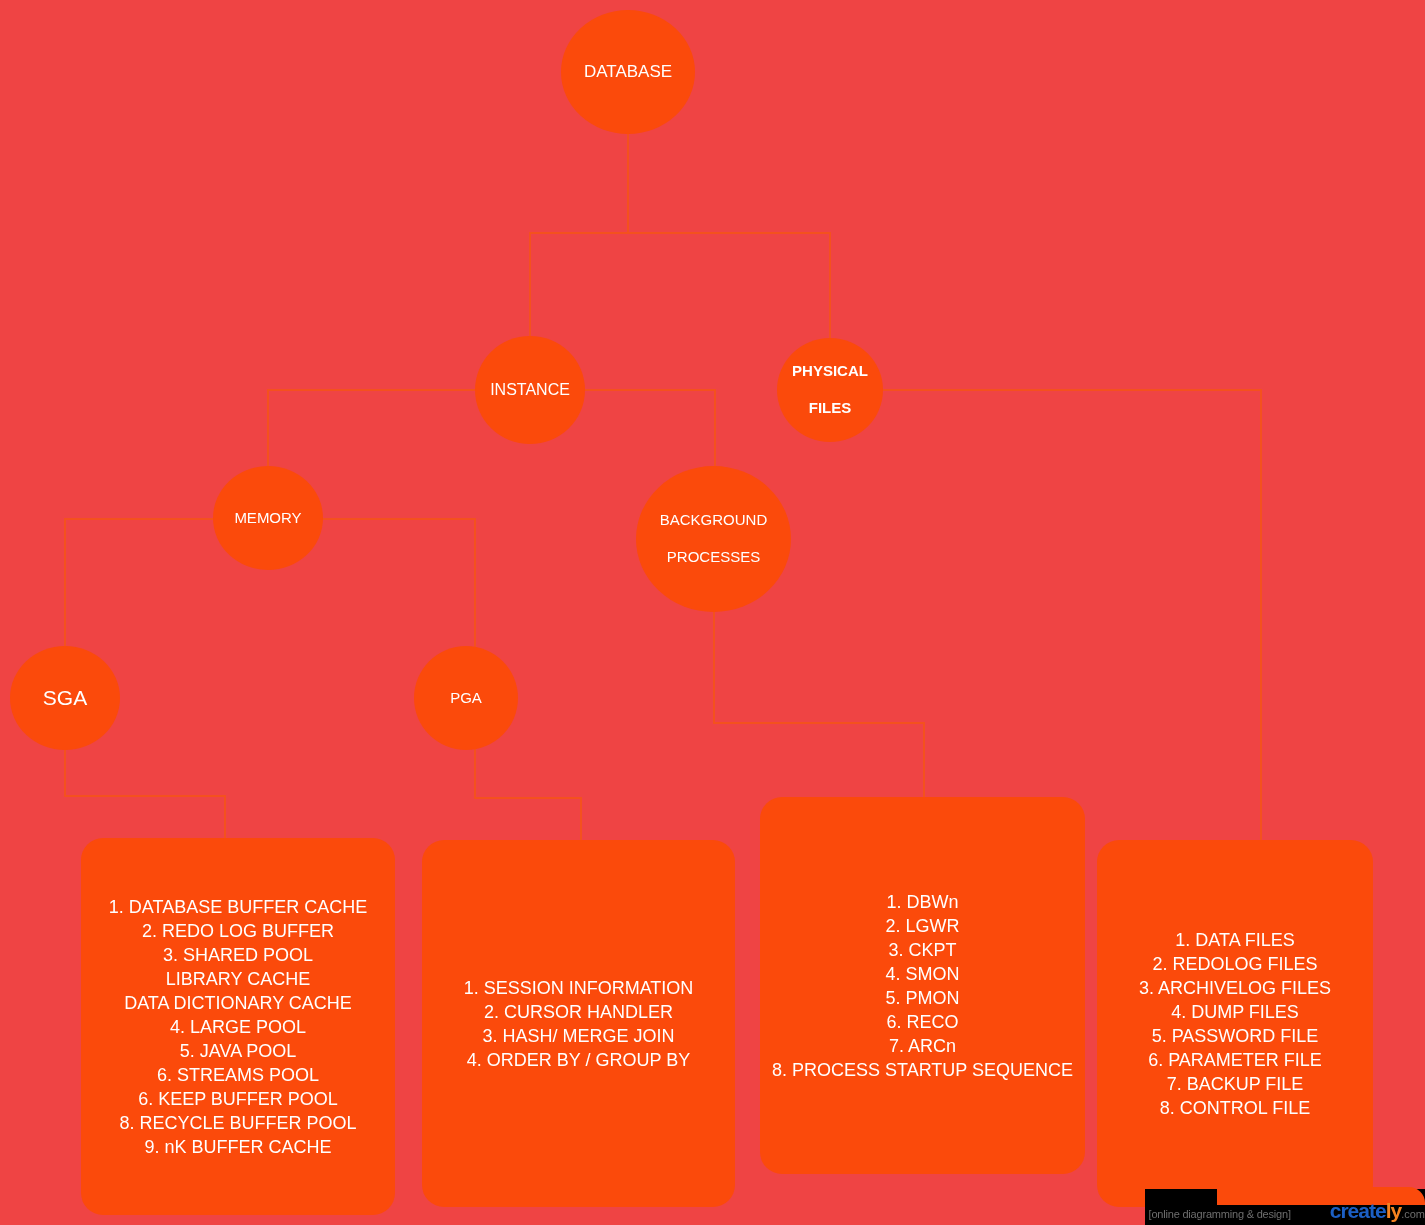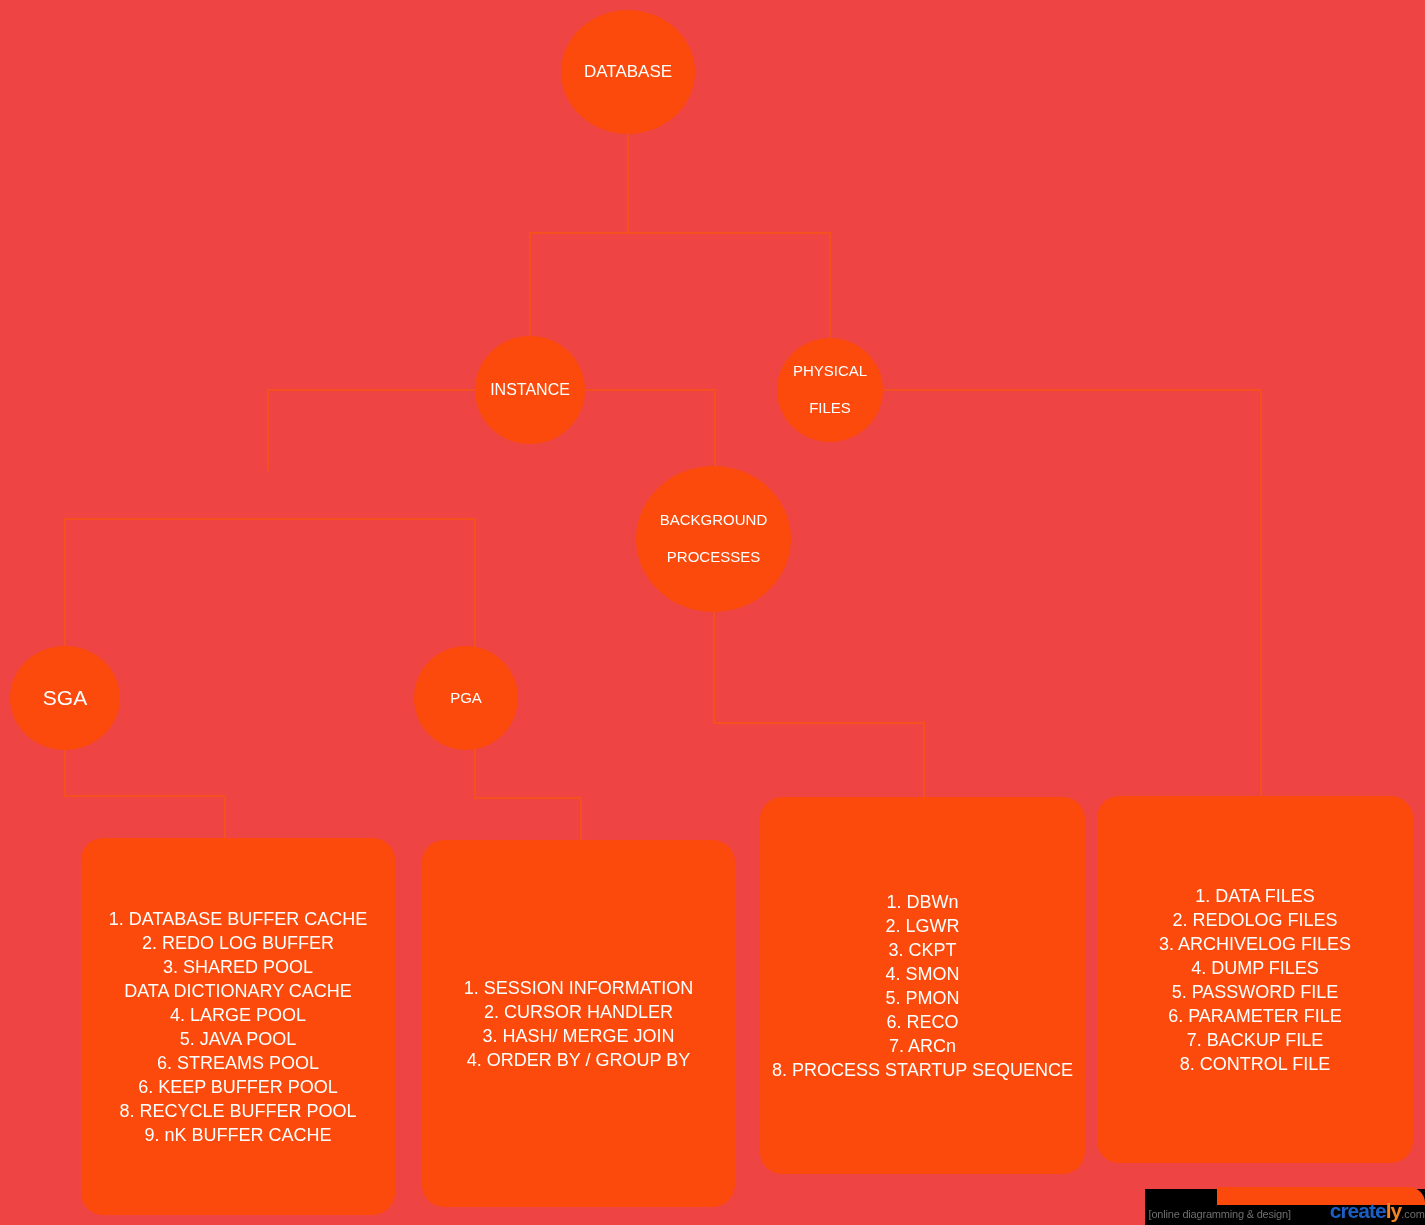--- a/index.html
+++ b/index.html
@@ -148,27 +148,30 @@
   <div class="line line-v" style="left:1260px; top:389px; height:453px;"></div>
 
   <div class="node" style="left:561px; top:10px; width:134px; height:124px; font-size:17px;">
     <span>DATABASE</span>
   </div>
 
   <div class="node" style="left:475px; top:336px; width:110px; height:108px; font-size:16px;">
     <span>INSTANCE</span>
   </div>
 
-  <div class="node" style="left:777px; top:338px; width:106px; height:104px; font-size:15px;">
+  <div class="node" style="left:777px; top:338px; width:106px; height:104px; font-size:15px;font-weight:bold;">
     <span>
       <span>PHYSICAL</span><br>
       <span>FILES</span>
     </span>
   </div>
 
+  <div class="node" style="left:213px; top:466px; width:110px; height:104px; font-size:15px;">
+    <span>MEMORY</span>
+  </div>
 
   <div class="node" style="left:636px; top:466px; width:155px; height:146px; font-size:15px;">
     <span>
       <span>BACKGROUND</span><br>
       <span>PROCESSES</span>
     </span>
   </div>
 
   <div class="node" style="left:10px; top:646px; width:110px; height:104px; font-size:21px;">
     <span>SGA</span>
@@ -176,20 +179,21 @@
 
   <div class="node" style="left:414px; top:646px; width:104px; height:104px; font-size:15px;">
     <span>PGA</span>
   </div>
 
   <div class="box" style="left:66px; top:838px; width:314px; height:377px;margin-left:15px;">
     <div class="box-inner">
       <span class="box-line">1. DATABASE BUFFER CACHE</span>
       <span class="box-line">2. REDO LOG BUFFER</span>
       <span class="box-line">3. SHARED POOL</span>
+      <span class="box-line">LIBRARY CACHE</span>
       <span class="box-line">DATA DICTIONARY CACHE</span>
       <span class="box-line">4. LARGE POOL</span>
       <span class="box-line">5.  JAVA POOL</span>
       <span class="box-line">6.  STREAMS POOL</span>
       <span class="box-line">6.  KEEP BUFFER POOL</span>
       <span class="box-line">8.  RECYCLE BUFFER POOL</span>
       <span class="box-line">9.  nK BUFFER CACHE</span>
     </div>
   </div>
 
@@ -208,21 +212,21 @@
       <span class="box-line">2. LGWR</span>
       <span class="box-line">3. CKPT</span>
       <span class="box-line">4. SMON</span>
       <span class="box-line">5. PMON</span>
       <span class="box-line">6. RECO</span>
       <span class="box-line">7. ARCn</span>
       <span class="box-line">8. PROCESS STARTUP SEQUENCE</span>
     </div>
   </div>
 
-  <div class="box" style="left:1097px; top:796px; width:316px; height:367px;align-items:center;">
+  <div class="box" style="left:1097px; top:840px; width:276px; height:367px;align-items:center;">
     <div class="box-inner">
       <span class="box-line">1. DATA FILES</span>
       <span class="box-line">2. REDOLOG FILES</span>
       <span class="box-line">3. ARCHIVELOG FILES</span>
       <span class="box-line">4. DUMP FILES</span>
       <span class="box-line">5. PASSWORD FILE</span>
       <span class="box-line">6. PARAMETER FILE</span>
       <span class="box-line">7. BACKUP FILE</span>
       <span class="box-line">8. CONTROL FILE</span>
     </div>

